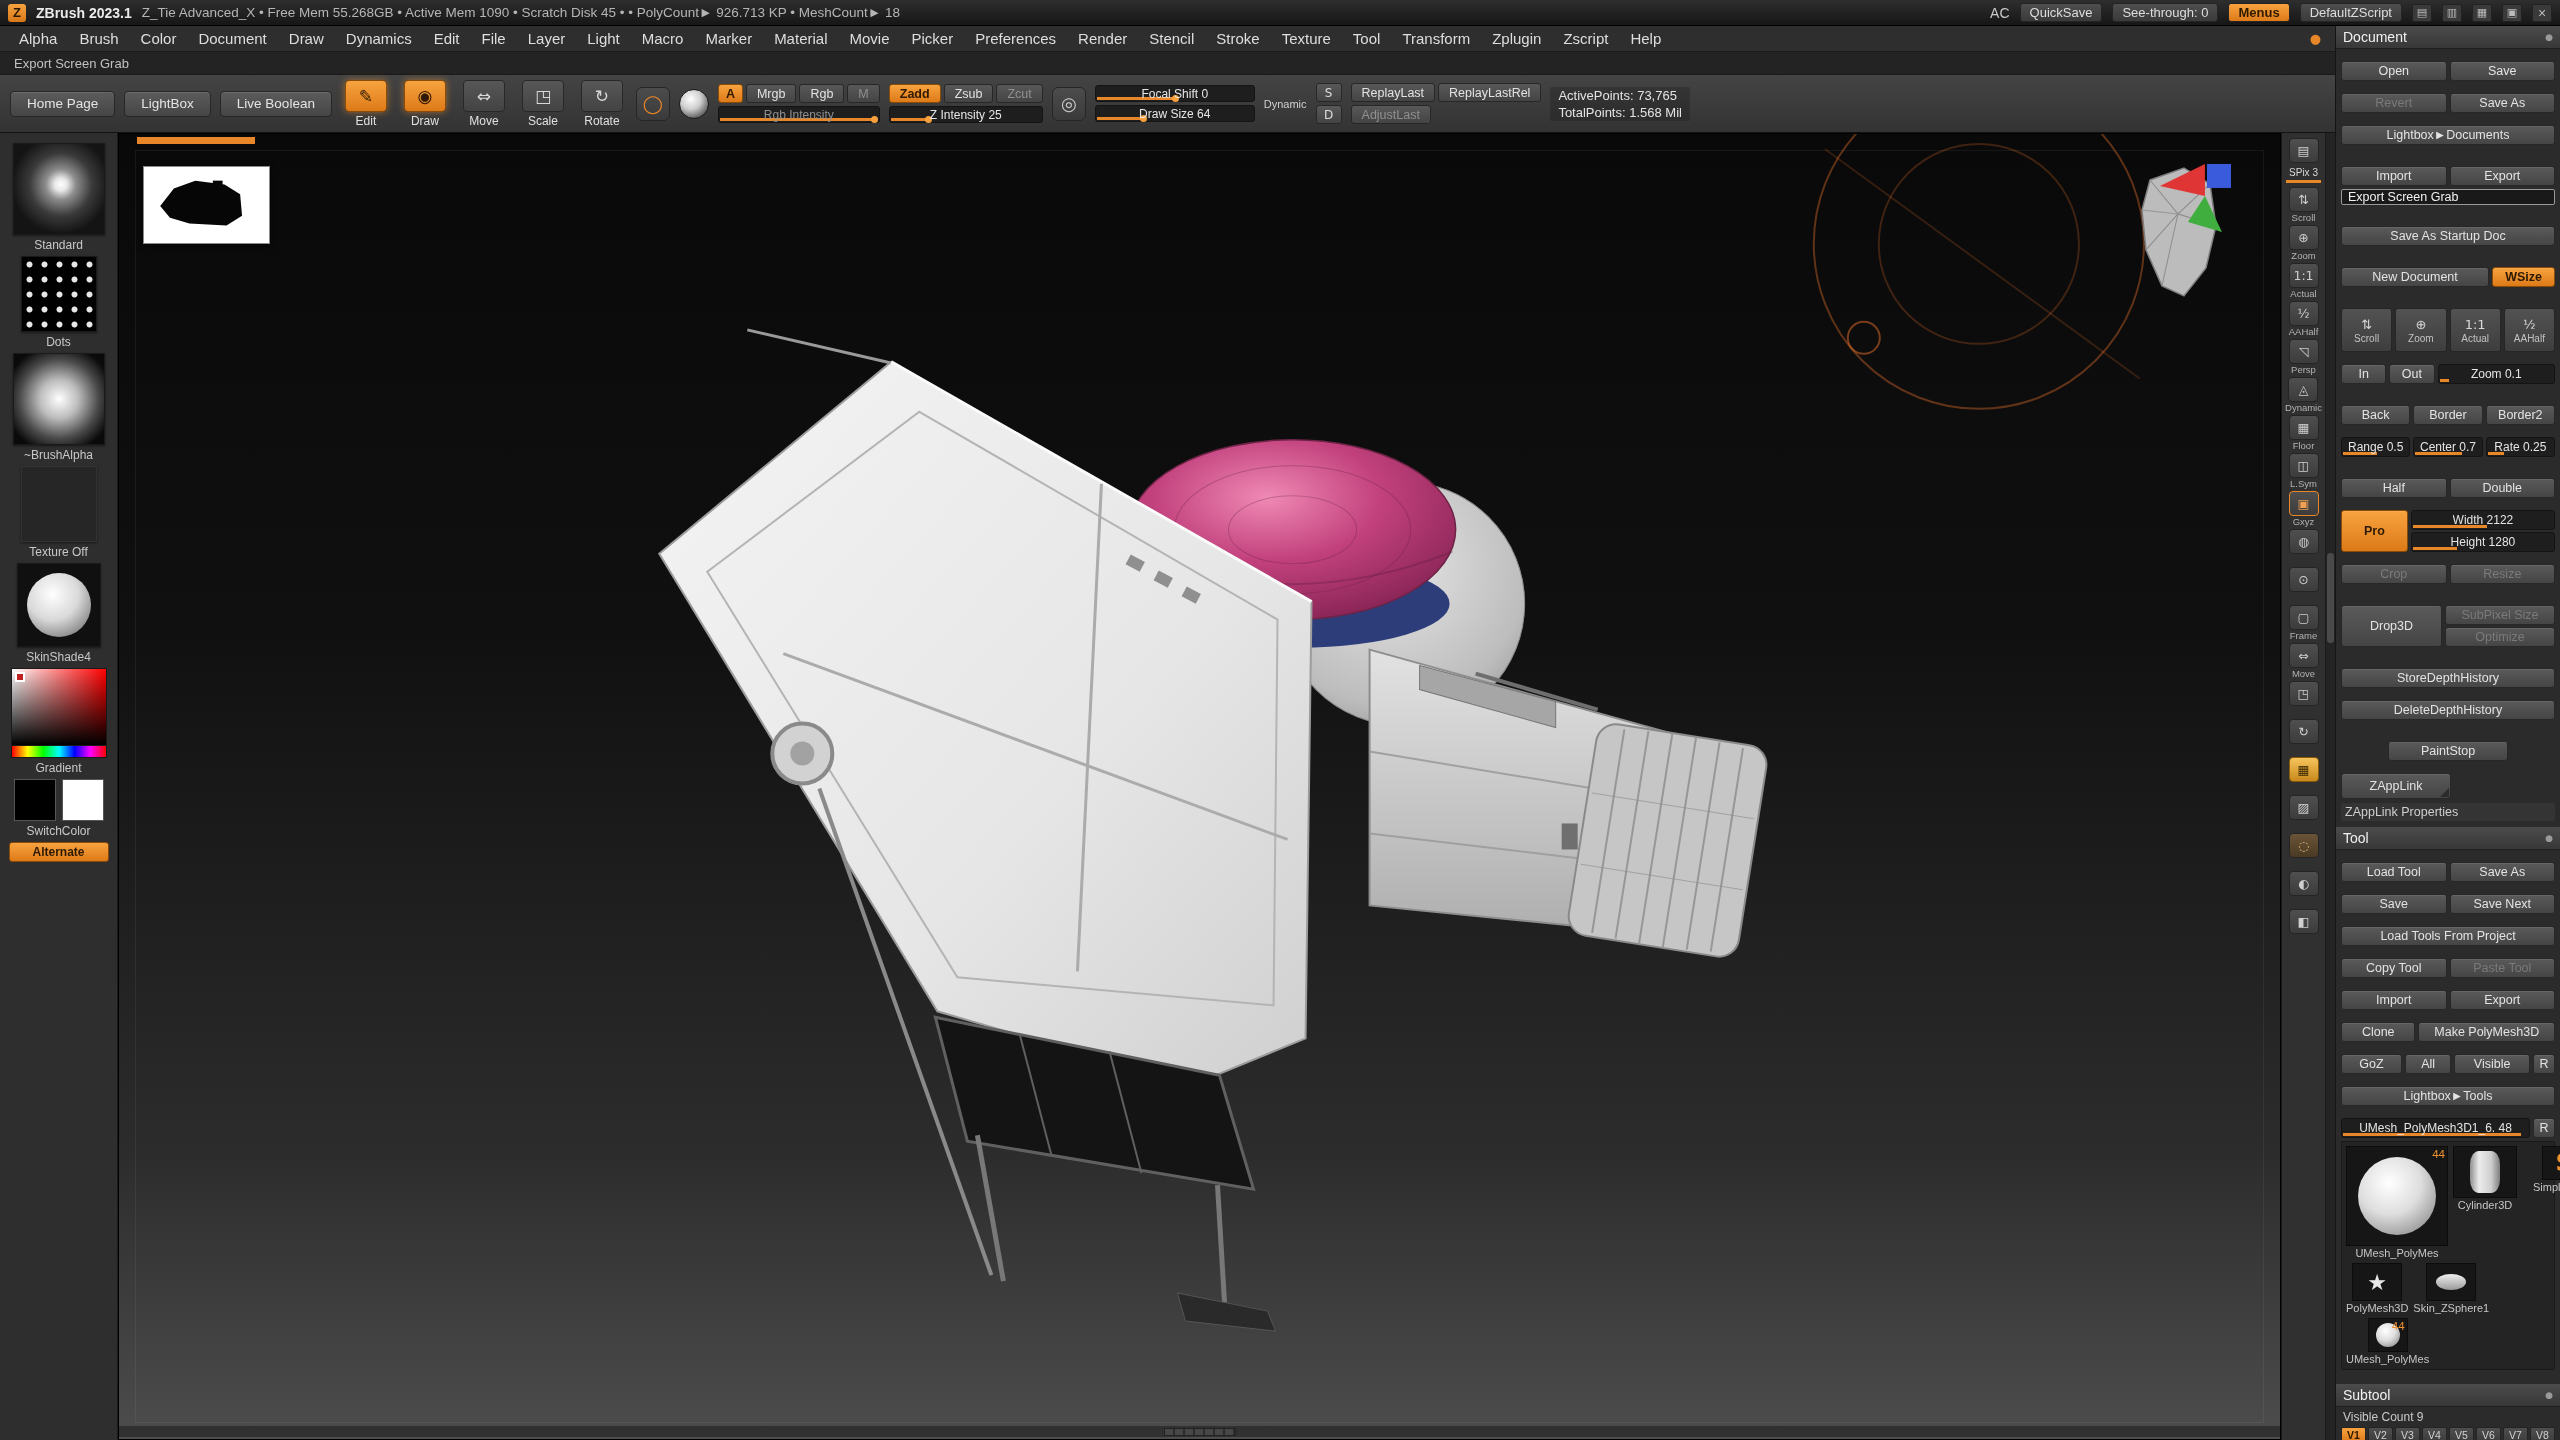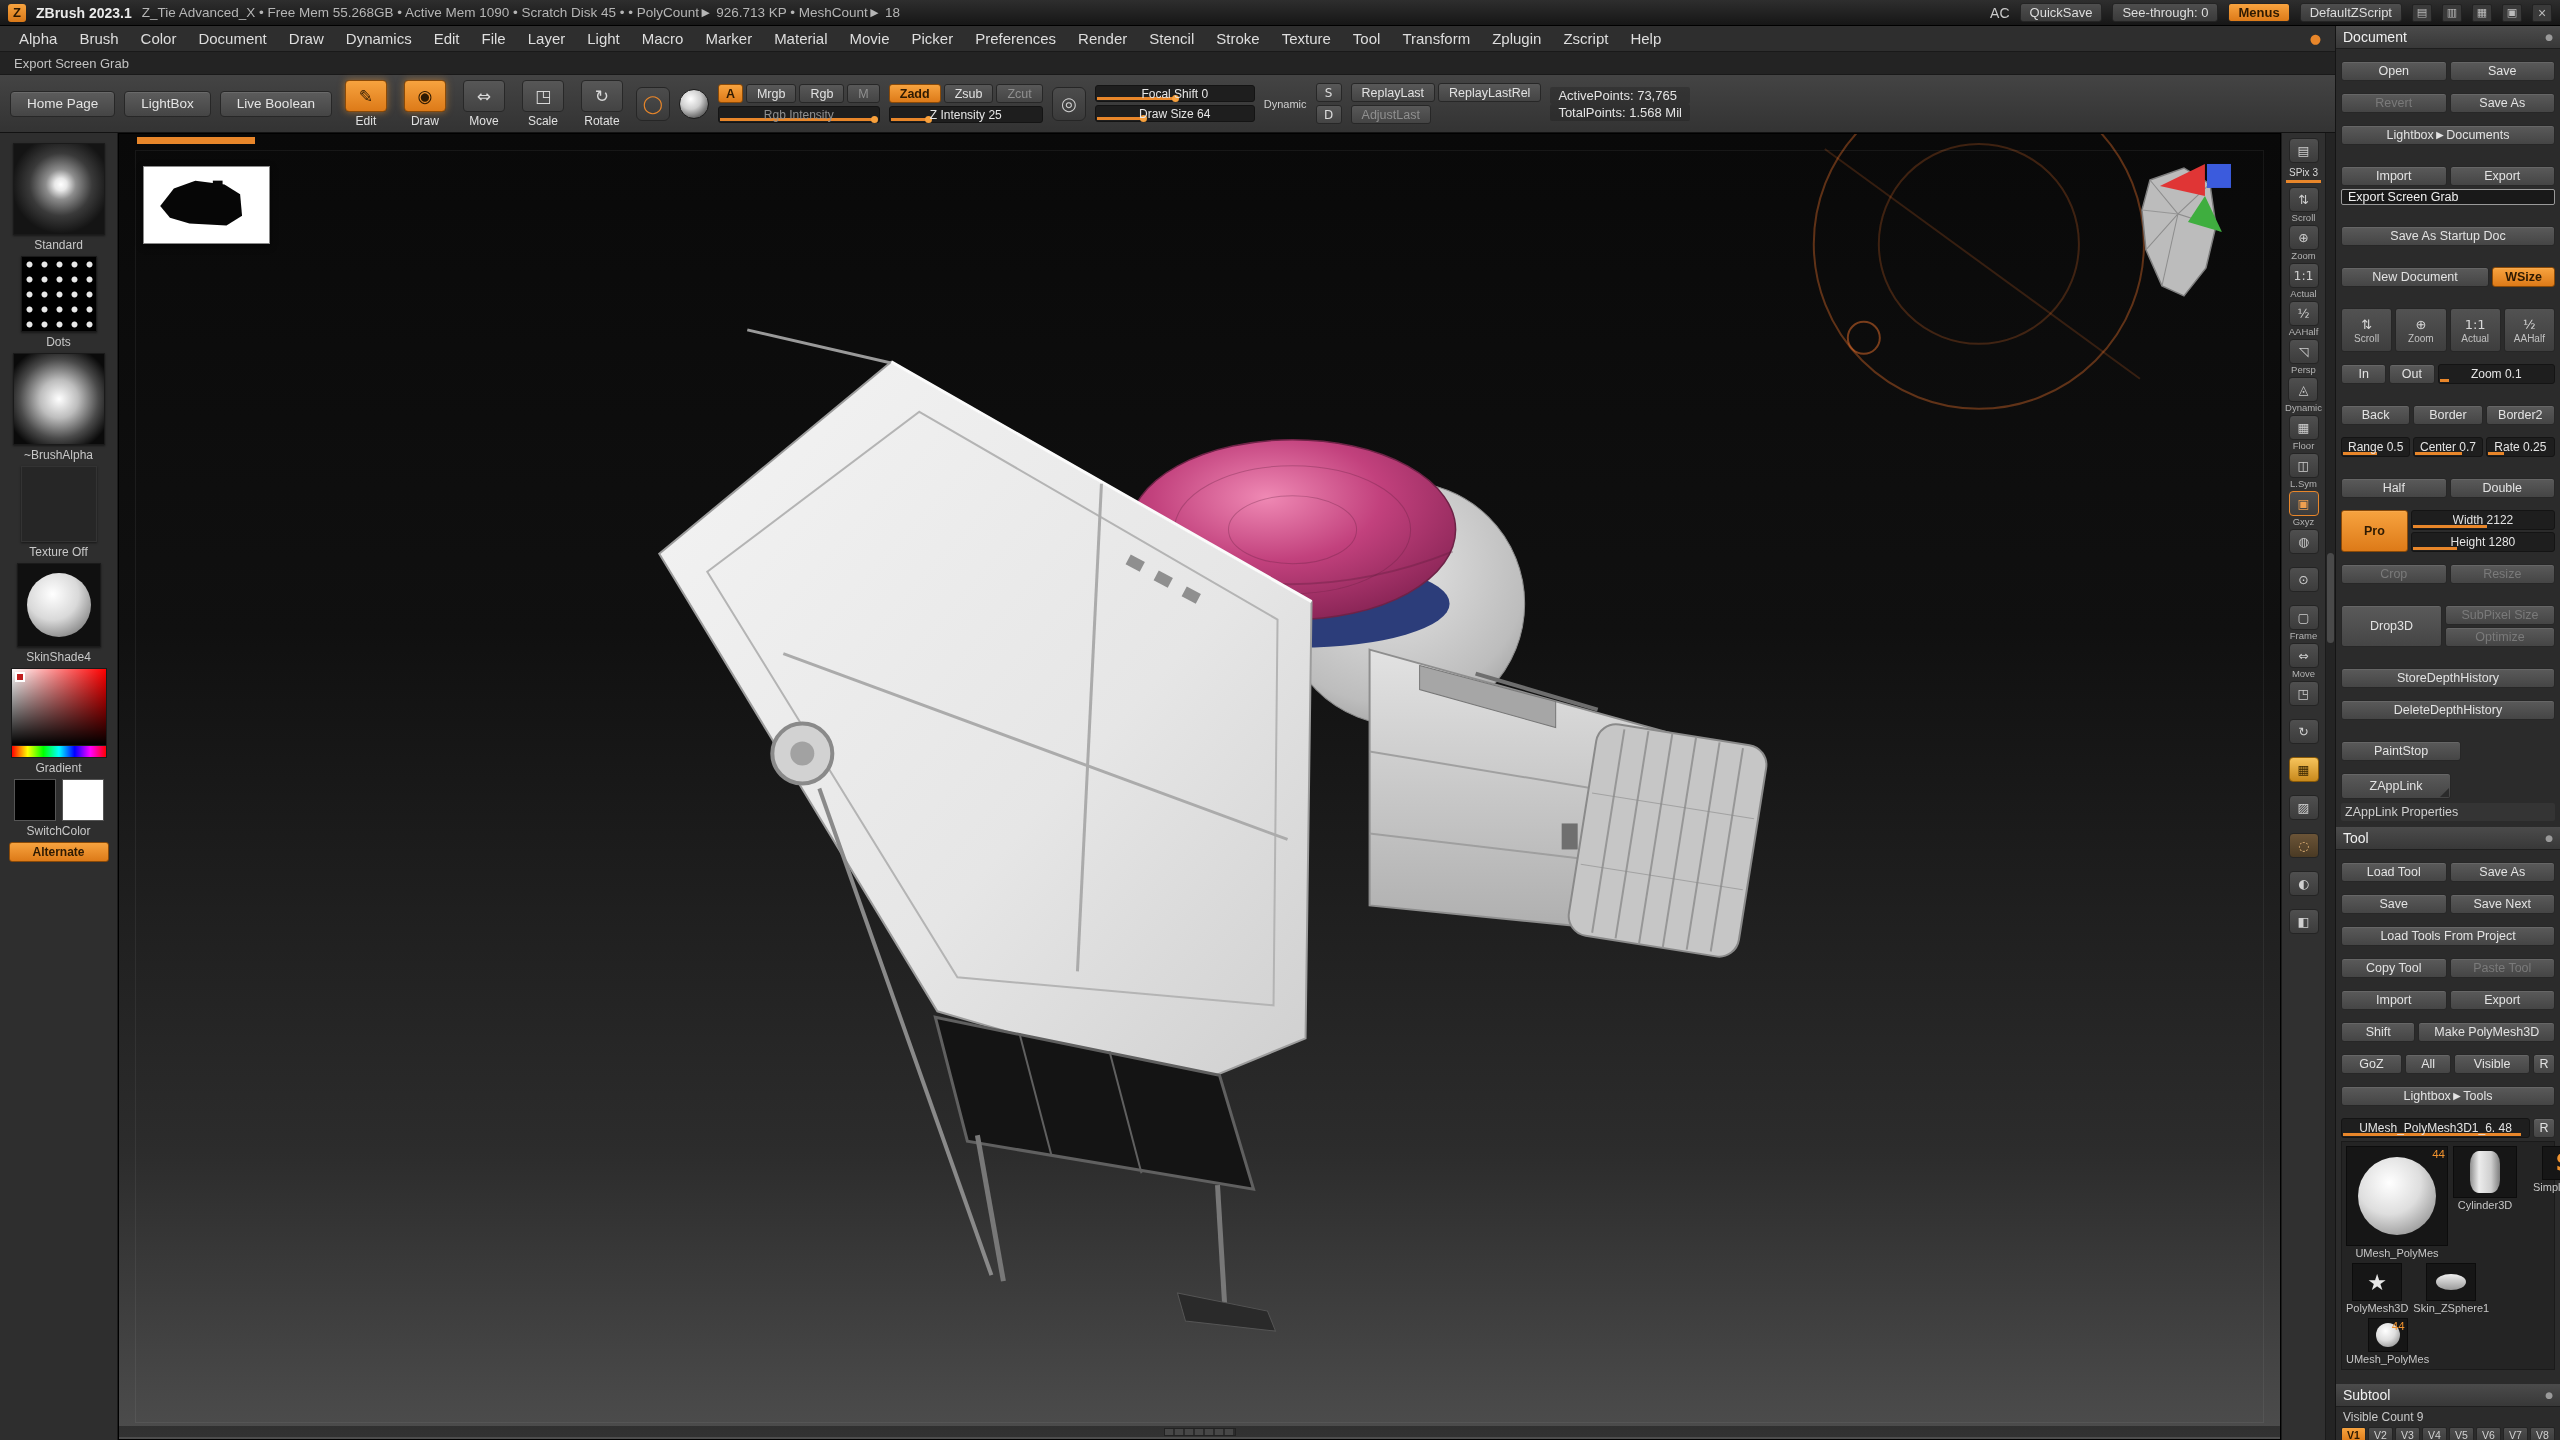--- a/index.html
+++ b/index.html
@@ -684,21 +684,21 @@
       </div>
     </div>
     <div class="pspace"></div>
     <div class="prow">
         <div class="btn">StoreDepthHistory</div>
       </div>
     <div class="prow">
         <div class="btn">DeleteDepthHistory</div>
       </div>
     <div class="pspace"></div>
-    <div class="prow" style="justify-content:flex-start">
+    <div class="prow" style="justify-content:center">
         <div class="btn" style="flex:0 0 120px">PaintStop</div>
       </div>
     <div class="prow" style="justify-content:flex-start">
         <div class="btn zapp" style="height:26px">ZAppLink</div>
       </div>
     <div class="sect-label">ZAppLink Properties</div>
 
     <div class="palette-header" style="margin-top:6px">
       <span>Tool</span>
       <span class="ph-spacer"></span>
@@ -717,21 +717,21 @@
       </div>
     <div class="prow">
       <div class="btn">Copy Tool</div>
       <div class="btn disabled">Paste Tool</div>
     </div>
     <div class="prow">
       <div class="btn">Import</div>
       <div class="btn">Export</div>
     </div>
     <div class="prow">
-      <div class="btn" style="flex:.7">Shift</div>
+      <div class="btn" style="flex:.7">Clone</div>
       <div class="btn" style="flex:1.3">Make PolyMesh3D</div>
     </div>
     <div class="prow">
       <div class="btn" style="flex:.8">GoZ</div>
       <div class="btn" style="flex:.6">All</div>
       <div class="btn" style="flex:1">Visible</div>
       <div class="btn" style="flex:0 0 22px">R</div>
     </div>
     <div class="prow">
         <div class="btn">Lightbox►Tools</div>

